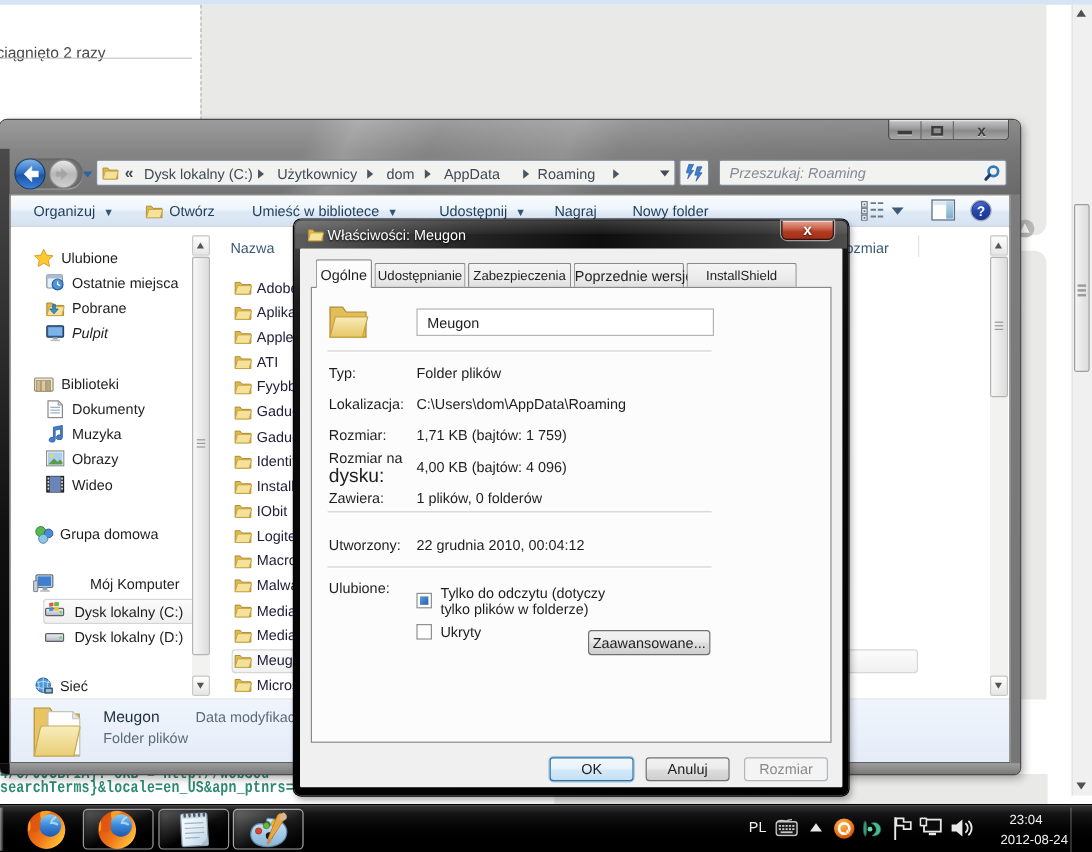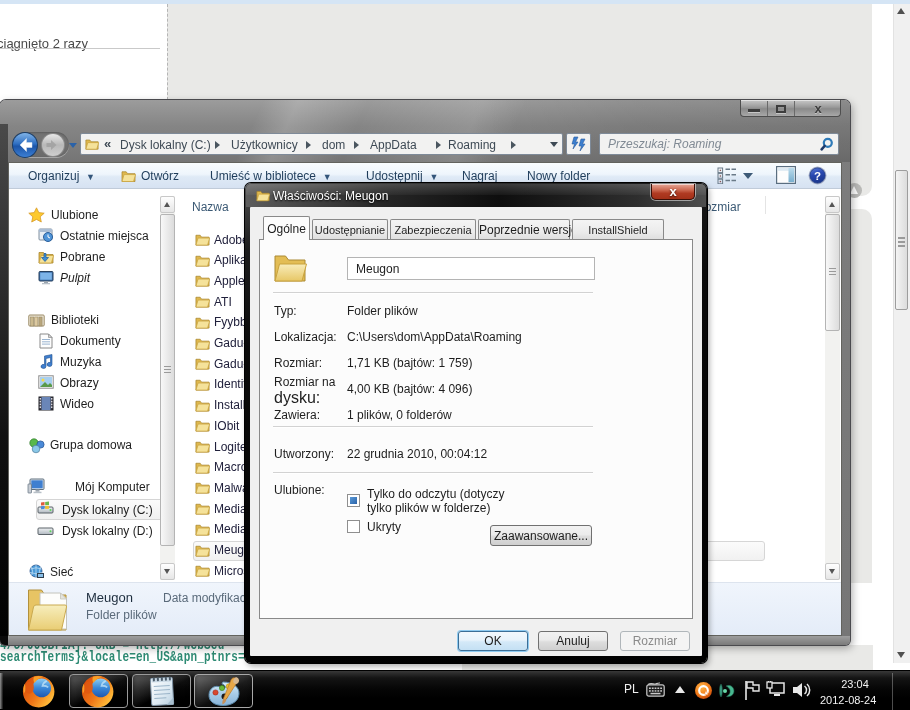--- a/index.html
+++ b/index.html
@@ -612,17 +612,17 @@
       <rect x="1" y="1" width="5" height="6" fill="#0a0a0a" stroke="#e8e8e8" stroke-width="1.3"></rect>
       <line x1="2.5" y1="0" x2="2.5" y2="1" stroke="#e8e8e8" stroke-width="1"></line>
       <line x1="4.5" y1="0" x2="4.5" y2="1" stroke="#e8e8e8" stroke-width="1"></line>
     </svg>
     <svg class="abs" style="left:792px;top:10px;" width="19" height="18" viewBox="0 0 19 18">
       <path d="M1 6 H5 L10 2 V16 L5 12 H1 Z" fill="#e8e8e8"></path>
       <path d="M12.5 5 A5 5 0 0 1 12.5 13" stroke="#e8e8e8" stroke-width="1.5" fill="none"></path>
       <path d="M15 3 A8 8 0 0 1 15 15" stroke="#e8e8e8" stroke-width="1.5" fill="none"></path>
     </svg>
     <div class="abs" style="left:827px;top:7px;width:56px;text-align:center;font-size:11px;color:#f2f2f2;">23:04</div>
-    <div class="abs" style="left:820px;top:23px;width:70px;text-align:left;font-size:11px;color:#f2f2f2;">2012-08-24</div>
+    <div class="abs" style="left:820px;top:23px;width:70px;text-align:right;font-size:11px;color:#f2f2f2;">2012-08-24</div>
     <div class="abs" style="left:892px;top:2px;width:1px;height:38px;background:rgba(255,255,255,.3);"></div>
   </div>
 
 </div>
 
 </body></html>

